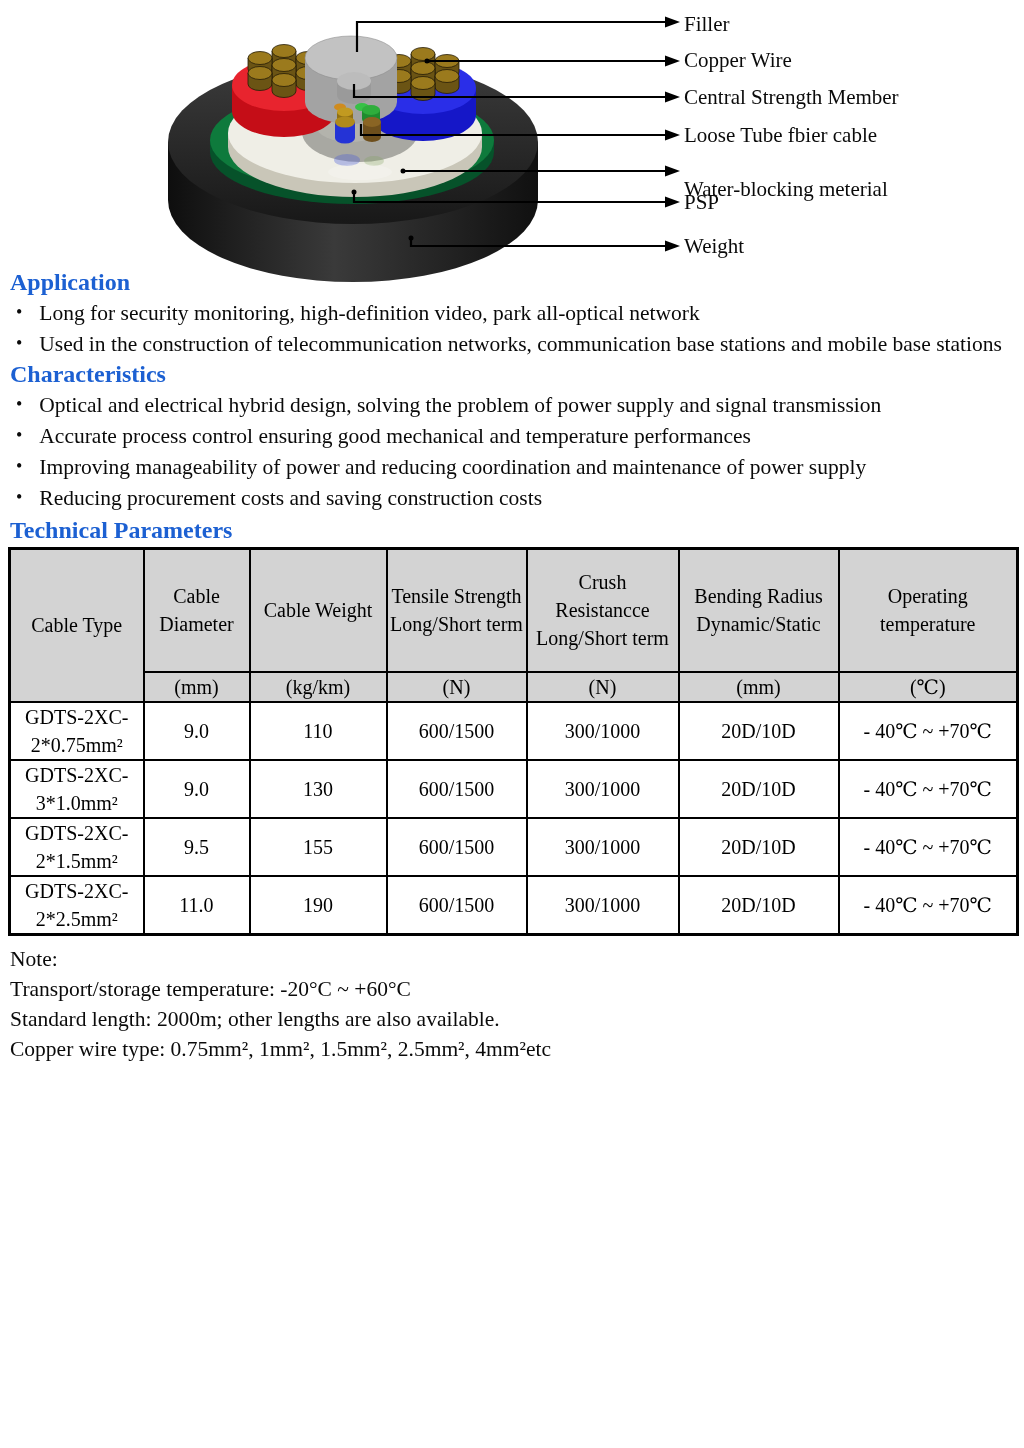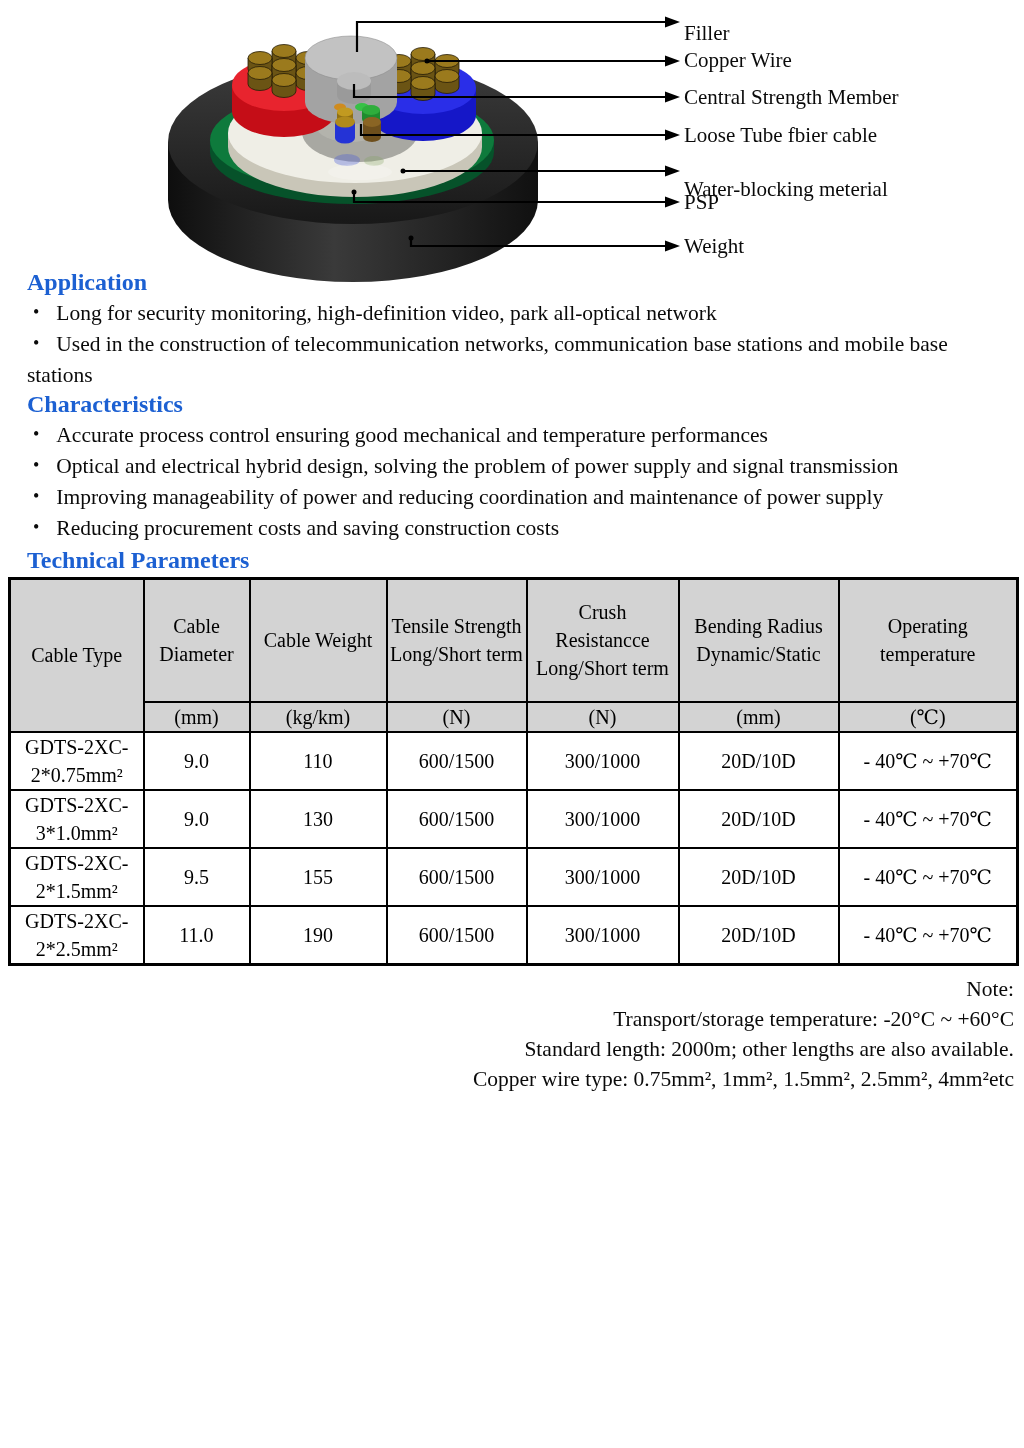--- a/index.html
+++ b/index.html
@@ -12,21 +12,21 @@
 
   
   .diagram { position:relative; width:1024px; height:266px; }
   .diagram svg { position:absolute; top:0; left:0; }
   .diagram-label {
     position:absolute; left:684px; font-size:21px; line-height:26px;
     white-space:nowrap; color:#0a0a0a;
   }
 
   
-  .content { padding:0 10px;margin-left:17px; }
+  .content { padding:0 10px; }
   h2.section-title {
     margin:0; font-size:24px; line-height:28px; font-weight:bold;
     color:#1c60d2;
   }
   h2.app-title  { margin-top:2px; }
   h2.char-title { margin-top:0px; }
   h2.tech-title { margin-top:2px; }
   ul.bullets { list-style:none; margin:2px 0 0 0; padding:0; }
   ul.bullets li {
     font-size:21.5px; line-height:30px; color:#0a0a0a;
@@ -44,21 +44,21 @@
     overflow:hidden;
   }
   table.params thead th { background:#d3d3d3; }
   tr.name-row { height:123px; }
   tr.unit-row { height:24px; }
   tbody tr { height:52px; }
   td.cable-type { text-align:left; padding-left:5px; line-height:30px; }
 
   
   .notes { padding:8px 10px 0 10px; font-size:21.5px; line-height:30px; color:#0a0a0a; }
-  .notes div { white-space:nowrap;text-align:right; }
+  .notes div { white-space:nowrap; }
 </style>
 </head>
 <body>
 
 <div class="diagram">
   <svg width="1024" height="296" viewBox="0 0 1024 296">
     <defs>
       <linearGradient id="jside" x1="0" y1="0" x2="1" y2="0">
         <stop offset="0" stop-color="#0e0e0e"></stop>
         <stop offset="0.45" stop-color="#3a3a3a"></stop>
@@ -177,41 +177,41 @@
       <polygon points="680,171 665,165.5 665,176.5"></polygon>
       <polygon points="680,202 665,196.5 665,207.5"></polygon>
       <polygon points="680,246 665,240.5 665,251.5"></polygon>
       <circle cx="427" cy="61" r="2.5"></circle>
       <circle cx="403" cy="171" r="2.5"></circle>
       <circle cx="411" cy="238" r="2.5"></circle>
       <circle cx="354" cy="192" r="2.5"></circle>
     </g>
   </svg>
 
-  <div class="diagram-label" style="top:20px">Filler</div>
+  <div class="diagram-label" style="top:11px">Filler</div>
   <div class="diagram-label" style="top:47px">Copper Wire</div>
   <div class="diagram-label" style="top:84px">Central Strength Member</div>
   <div class="diagram-label" style="top:122px">Loose Tube fbier cable</div>
   <div class="diagram-label" style="top:176px">Water-blocking meterial</div>
   <div class="diagram-label" style="top:189px">PSP</div>
   <div class="diagram-label" style="top:233px">Weight</div>
 </div>
 
 <div class="content">
 
   <h2 class="section-title app-title">Application</h2>
   <ul class="bullets">
     <li>Long for security monitoring, high-definition video, park all-optical network</li>
     <li>Used in the construction of telecommunication networks, communication base stations and mobile base stations</li>
   </ul>
 
   <h2 class="section-title char-title">Characteristics</h2>
   <ul class="bullets">
+    <li>Optical and electrical hybrid design, solving the problem of power supply and signal transmission</li>
     <li>Accurate process control ensuring good mechanical and temperature performances</li>
-    <li>Optical and electrical hybrid design, solving the problem of power supply and signal transmission</li>
     <li>Improving manageability of power and reducing coordination and maintenance of power supply</li>
     <li>Reducing procurement costs and saving construction costs</li>
   </ul>
 
   <h2 class="section-title tech-title">Technical Parameters</h2>
 </div>
 
 <table class="params">
   <colgroup>
     <col style="width:134px">

